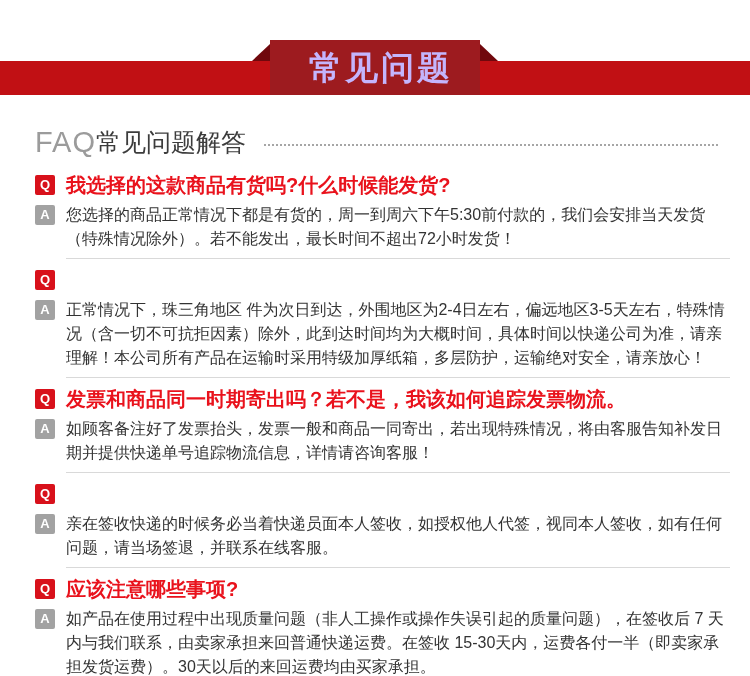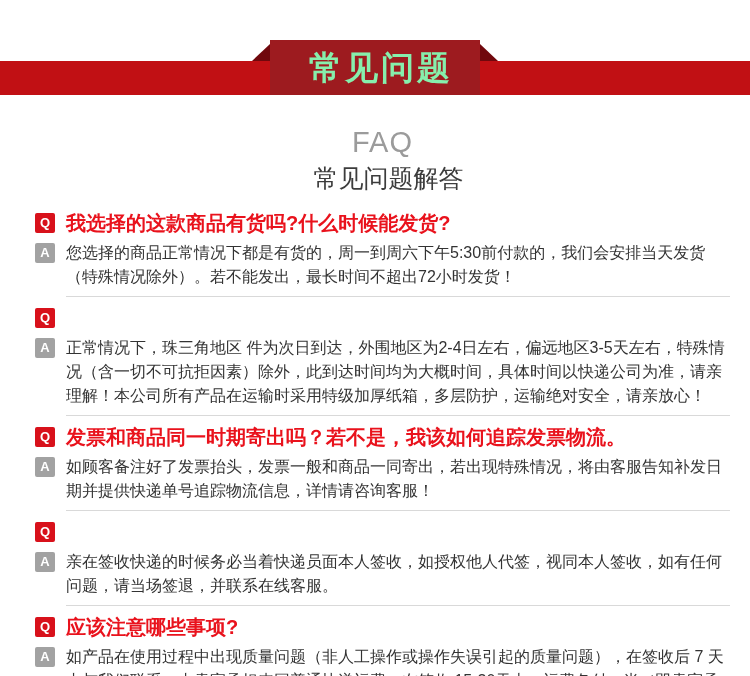--- a/index.html
+++ b/index.html
@@ -8,31 +8,31 @@
   .page { width: 750px; min-height: 676px; margin: 0 auto; background: #fff; overflow: hidden; }
 
   
   .banner { position: relative; height: 108px; }
   .band { position: absolute; left: 0; right: 0; top: 61px; height: 34px; background: #c11014; }
   .ribbon-center {
     position: absolute; top: 40px; left: 50%; transform: translateX(-50%);
     width: 210px; height: 55px; background: #9d1b1f;
     display: flex; align-items: center; justify-content: center; z-index: 2;
   }
-  .ribbon-title { color: #86efac; font-size: 33px; font-weight: bold; letter-spacing: 3px; line-height: 1; margin-left: 12px; }
+  .ribbon-title { color: #c4b5fd; font-size: 33px; font-weight: bold; letter-spacing: 3px; line-height: 1; margin-left: 12px; }
   .fold { position: absolute; width: 0; height: 0; top: 44px; z-index: 1; }
   .fold-left  { left: calc(50% - 123px); border-bottom: 17px solid #70080d; border-left: 18px solid transparent; }
   .fold-right { left: calc(50% + 105px); border-bottom: 17px solid #70080d; border-right: 18px solid transparent; }
 
   
   .content { padding: 0 20px 26px 35px; }
 
-  .faq-header { display: flex; align-items: center; padding: 16px 0 4px 0; flex-direction: column; }
+  .faq-header { display: flex; align-items: center; padding: 16px 0 4px 0; }
   .faq-en { font-size: 29px; color: #9b9b9b; letter-spacing: 1px; line-height: 36px; }
-  .faq-cn { font-size: 25px; color: #3c3c3c; margin-left: 12px; line-height: 36px; }
+  .faq-cn { font-size: 25px; color: #3c3c3c; line-height: 36px; }
   .dotted { flex: 1; margin-left: 18px; margin-right: 12px; height: 0; border-top: 2px dotted #a6a6a6; position: relative; top: 3px; }
 
   .qa-block { padding: 11px 0 7px 0; }
   .q-row { display: flex; align-items: center; }
   .a-row { display: flex; align-items: flex-start; margin-top: 8px; }
   .badge {
     width: 20px; height: 20px; border-radius: 2px; flex: none;
     color: #fff; font-weight: bold; font-size: 13px; line-height: 20px; text-align: center;
   }
   .q-badge { background: #d8111b; }

